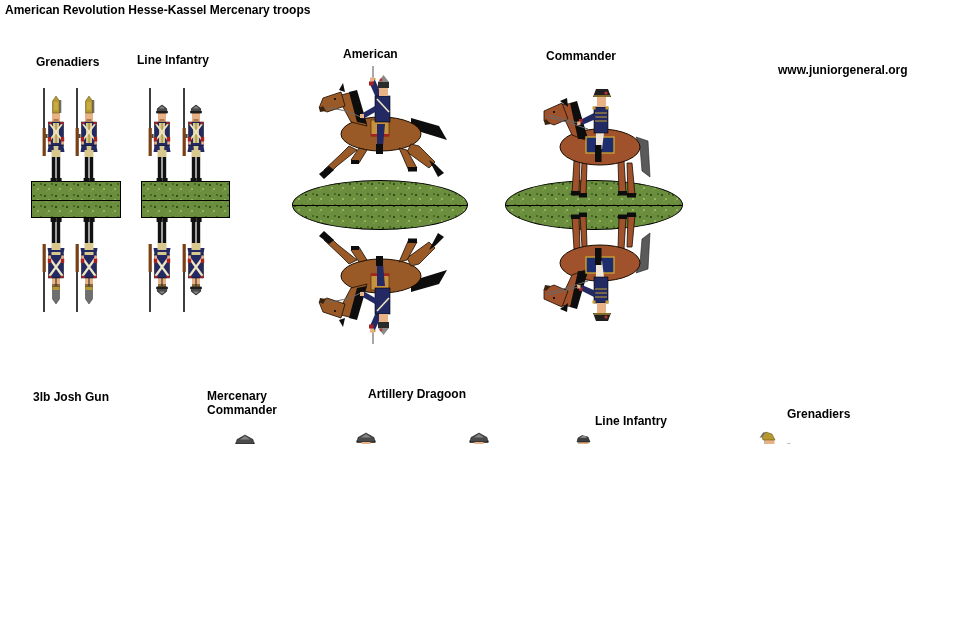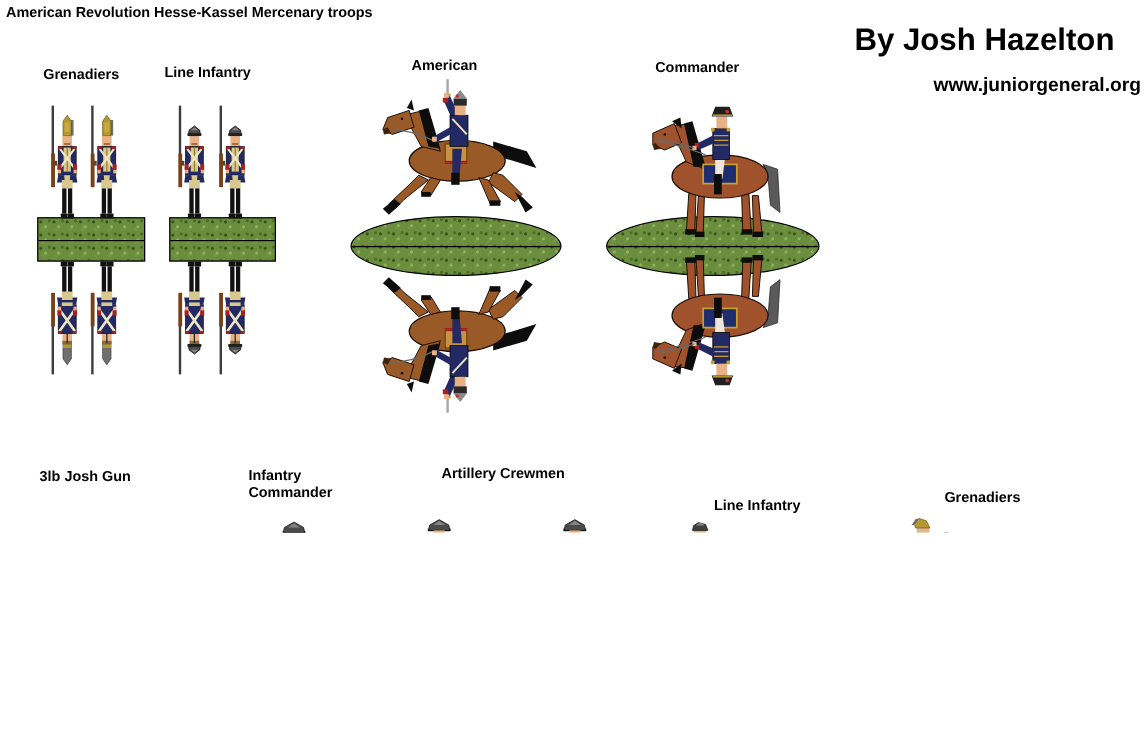--- a/index.html
+++ b/index.html
@@ -2,21 +2,21 @@
 <html><head>
 <meta charset="utf-8">
 <style>
   html,body{margin:0;padding:0;background:#fff;}
   #sheet{position:relative;width:957px;height:444px;background:#fff;overflow:hidden;
          font-family:"Liberation Sans",sans-serif;}
   .lbl{position:absolute;font-weight:bold;font-size:12px;color:#000;line-height:14px;
        white-space:pre-line;}
   .title{position:absolute;left:5px;top:3px;font-weight:bold;font-size:12px;color:#000;}
   .byline{position:absolute;left:712px;top:18px;font-weight:bold;font-size:26px;color:#000;}
-  .website{position:absolute;left:778px;top:63px;font-weight:bold;font-size:16px;color:#000;}
+  .website{position:absolute;left:778px;top:63px;font-weight:bold;font-size:12px;color:#000;}
   .grass{background-color:#6b8e3e;
     background-image:
       radial-gradient(circle at 2px 3px, rgba(40,70,15,.85) 1px, transparent 1.5px),
       radial-gradient(circle at 6px 7px, rgba(150,185,95,.9) 1px, transparent 1.5px),
       radial-gradient(circle at 9px 2px, rgba(60,95,25,.75) 1px, transparent 1.5px),
       radial-gradient(circle at 4px 9px, rgba(120,150,70,.8) 1px, transparent 1.5px);
     background-size:11px 11px;}
   .base{position:absolute;border:1px solid #000;box-sizing:border-box;}
   .base::after{content:"";position:absolute;left:0;right:0;top:50%;border-top:1px solid #000;}
   .oval{border-radius:50%;overflow:hidden;}
@@ -319,21 +319,20 @@
         <circle cx="45" cy="36" r="21" fill="none" stroke="#8a4a17" stroke-width="4.5"></circle>
         <circle cx="45" cy="36" r="18.2" fill="none" stroke="#1a0d00" stroke-width="0.8"></circle>
         <path d="M45,15.5 L45,56.5 M24.5,36 L65.5,36 M30.5,21.5 L59.5,50.5 M59.5,21.5 L30.5,50.5" stroke="#8a4a17" stroke-width="3"></path>
         <circle cx="45" cy="36" r="4.5" fill="#8a4a17" stroke="#1a0d00" stroke-width="0.8"></circle>
         <circle cx="45" cy="36" r="1.5" fill="#444"></circle>
       </g>
     </defs>
   </svg>
 
   <div class="title">American Revolution Hesse-Kassel Mercenary troops</div>
-  <div class="byline">By Josh Hazelton</div>
   <div class="website">www.juniorgeneral.org</div>
 
   <div>
     <div class="lbl" style="left:36px;top:55px">Grenadiers</div>
     <div class="base grass" style="left:31px;top:181px;width:90px;height:37px"></div>
     <svg class="fig" style="left:40px;top:88px" width="30" height="94" viewBox="0 0 30 94">
         <use href="#g-stand-front-mitre"></use>
       </svg>
     <svg class="fig" style="left:73px;top:88px" width="30" height="94" viewBox="0 0 30 94">
         <use href="#g-stand-front-mitre"></use>
@@ -391,33 +390,33 @@
     <div class="fold-line" style="left:22px;top:514px;width:172px"></div>
     <svg class="fig" style="left:30px;top:454px" width="135" height="61" viewBox="0 0 135 61">
         <use href="#g-cannon"></use>
       </svg>
     <svg class="fig mirror" style="left:30px;top:515px" width="135" height="61" viewBox="0 0 135 61">
         <use href="#g-cannon"></use>
       </svg>
   </div>
 
   <div>
-    <div class="lbl" style="left:207px;top:389px">Infantry
+    <div class="lbl" style="left:207px;top:389px">Mercenary
 Commander</div>
     <div class="base grass" style="left:202px;top:497px;width:85px;height:36px"></div>
     <svg class="fig" style="left:205px;top:432px" width="80" height="66" viewBox="0 0 80 66">
         <use href="#g-art-commander"></use>
       </svg>
     <svg class="fig mirror" style="left:205px;top:533px" width="80" height="66" viewBox="0 0 80 66">
         <use href="#g-art-commander"></use>
       </svg>
   </div>
 
   <div>
-    <div class="lbl" style="left:368px;top:387px">Artillery Crewmen</div>
+    <div class="lbl" style="left:368px;top:387px">Artillery Dragoon</div>
     <div class="base grass" style="left:322px;top:495px;width:88px;height:37px"></div>
     <svg class="fig" style="left:322px;top:430px" width="88" height="66" viewBox="0 0 88 66">
         <use href="#g-crew-rammer"></use>
       </svg>
     <svg class="fig mirror" style="left:322px;top:532px" width="88" height="66" viewBox="0 0 88 66">
         <use href="#g-crew-rammer"></use>
       </svg>
     <div class="base grass" style="left:435px;top:495px;width:88px;height:37px"></div>
     <svg class="fig" style="left:435px;top:430px" width="88" height="66" viewBox="0 0 88 66">
         <use href="#g-crew-worm"></use>

